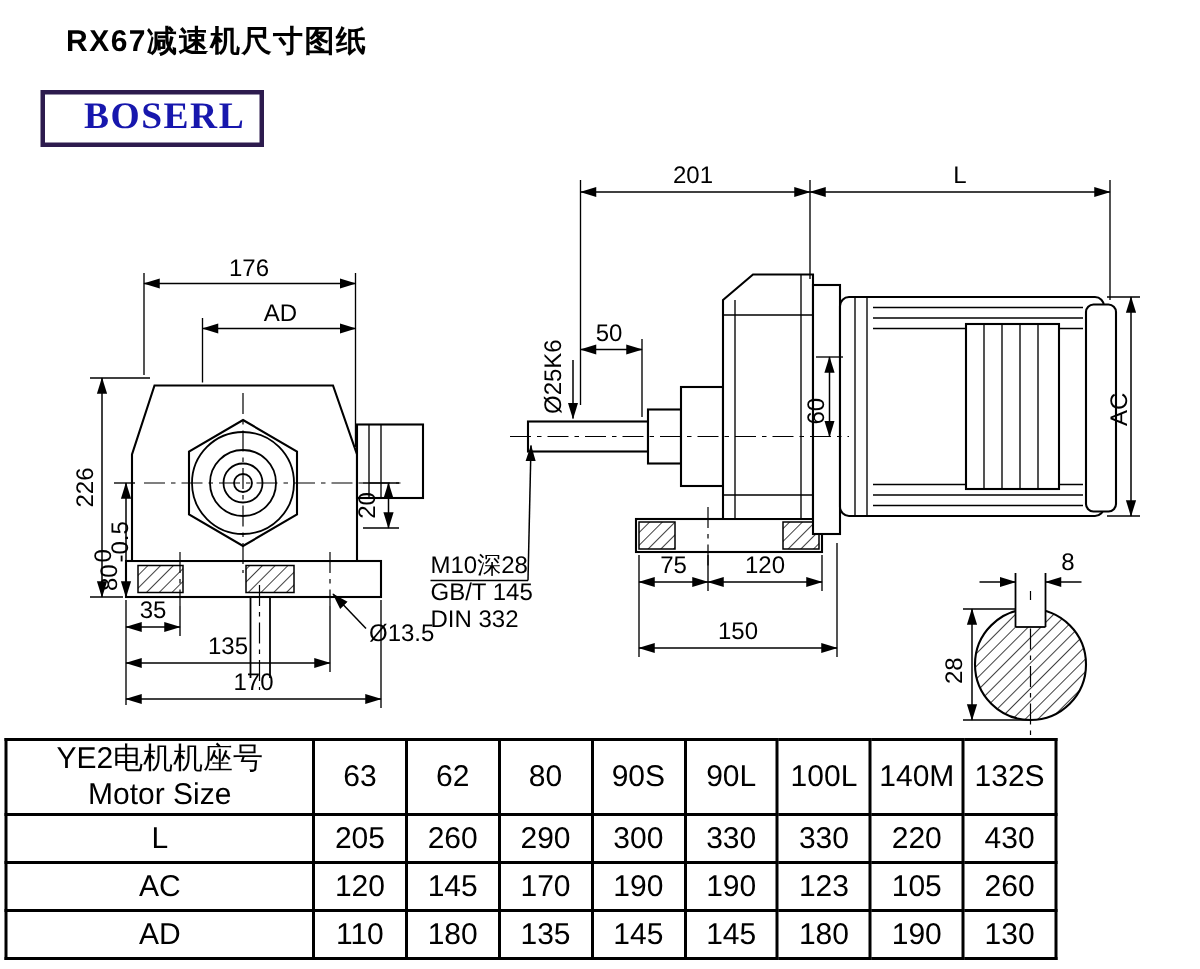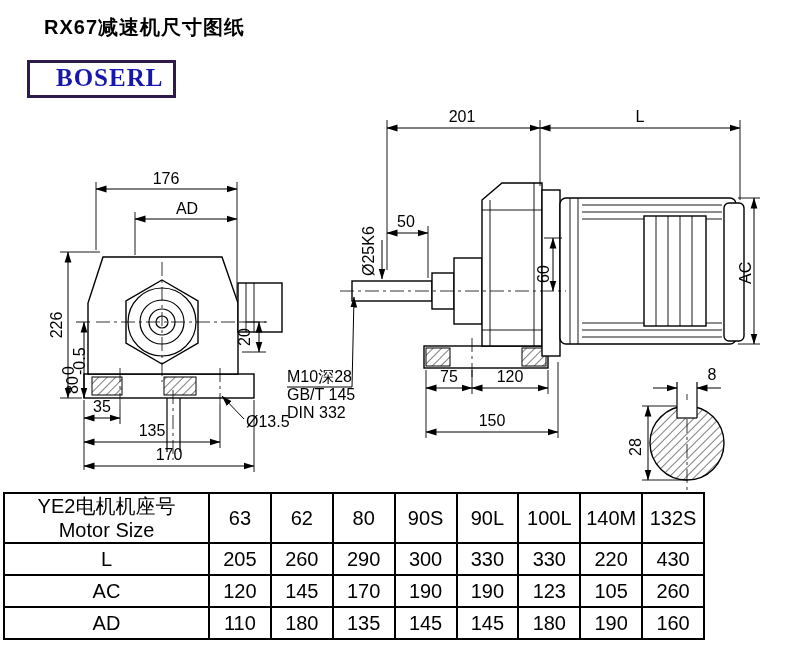--- a/index.html
+++ b/index.html
@@ -280,18 +280,18 @@
       </tr>
       <tr class="datarow">
         <td>AD</td>
         <td>110</td>
         <td>180</td>
         <td>135</td>
         <td>145</td>
         <td>145</td>
         <td>180</td>
         <td>190</td>
-        <td>160</td>
+        <td>130</td>
       </tr>
     </tbody>
   </table>
 
 </div>
 
 </body></html>

